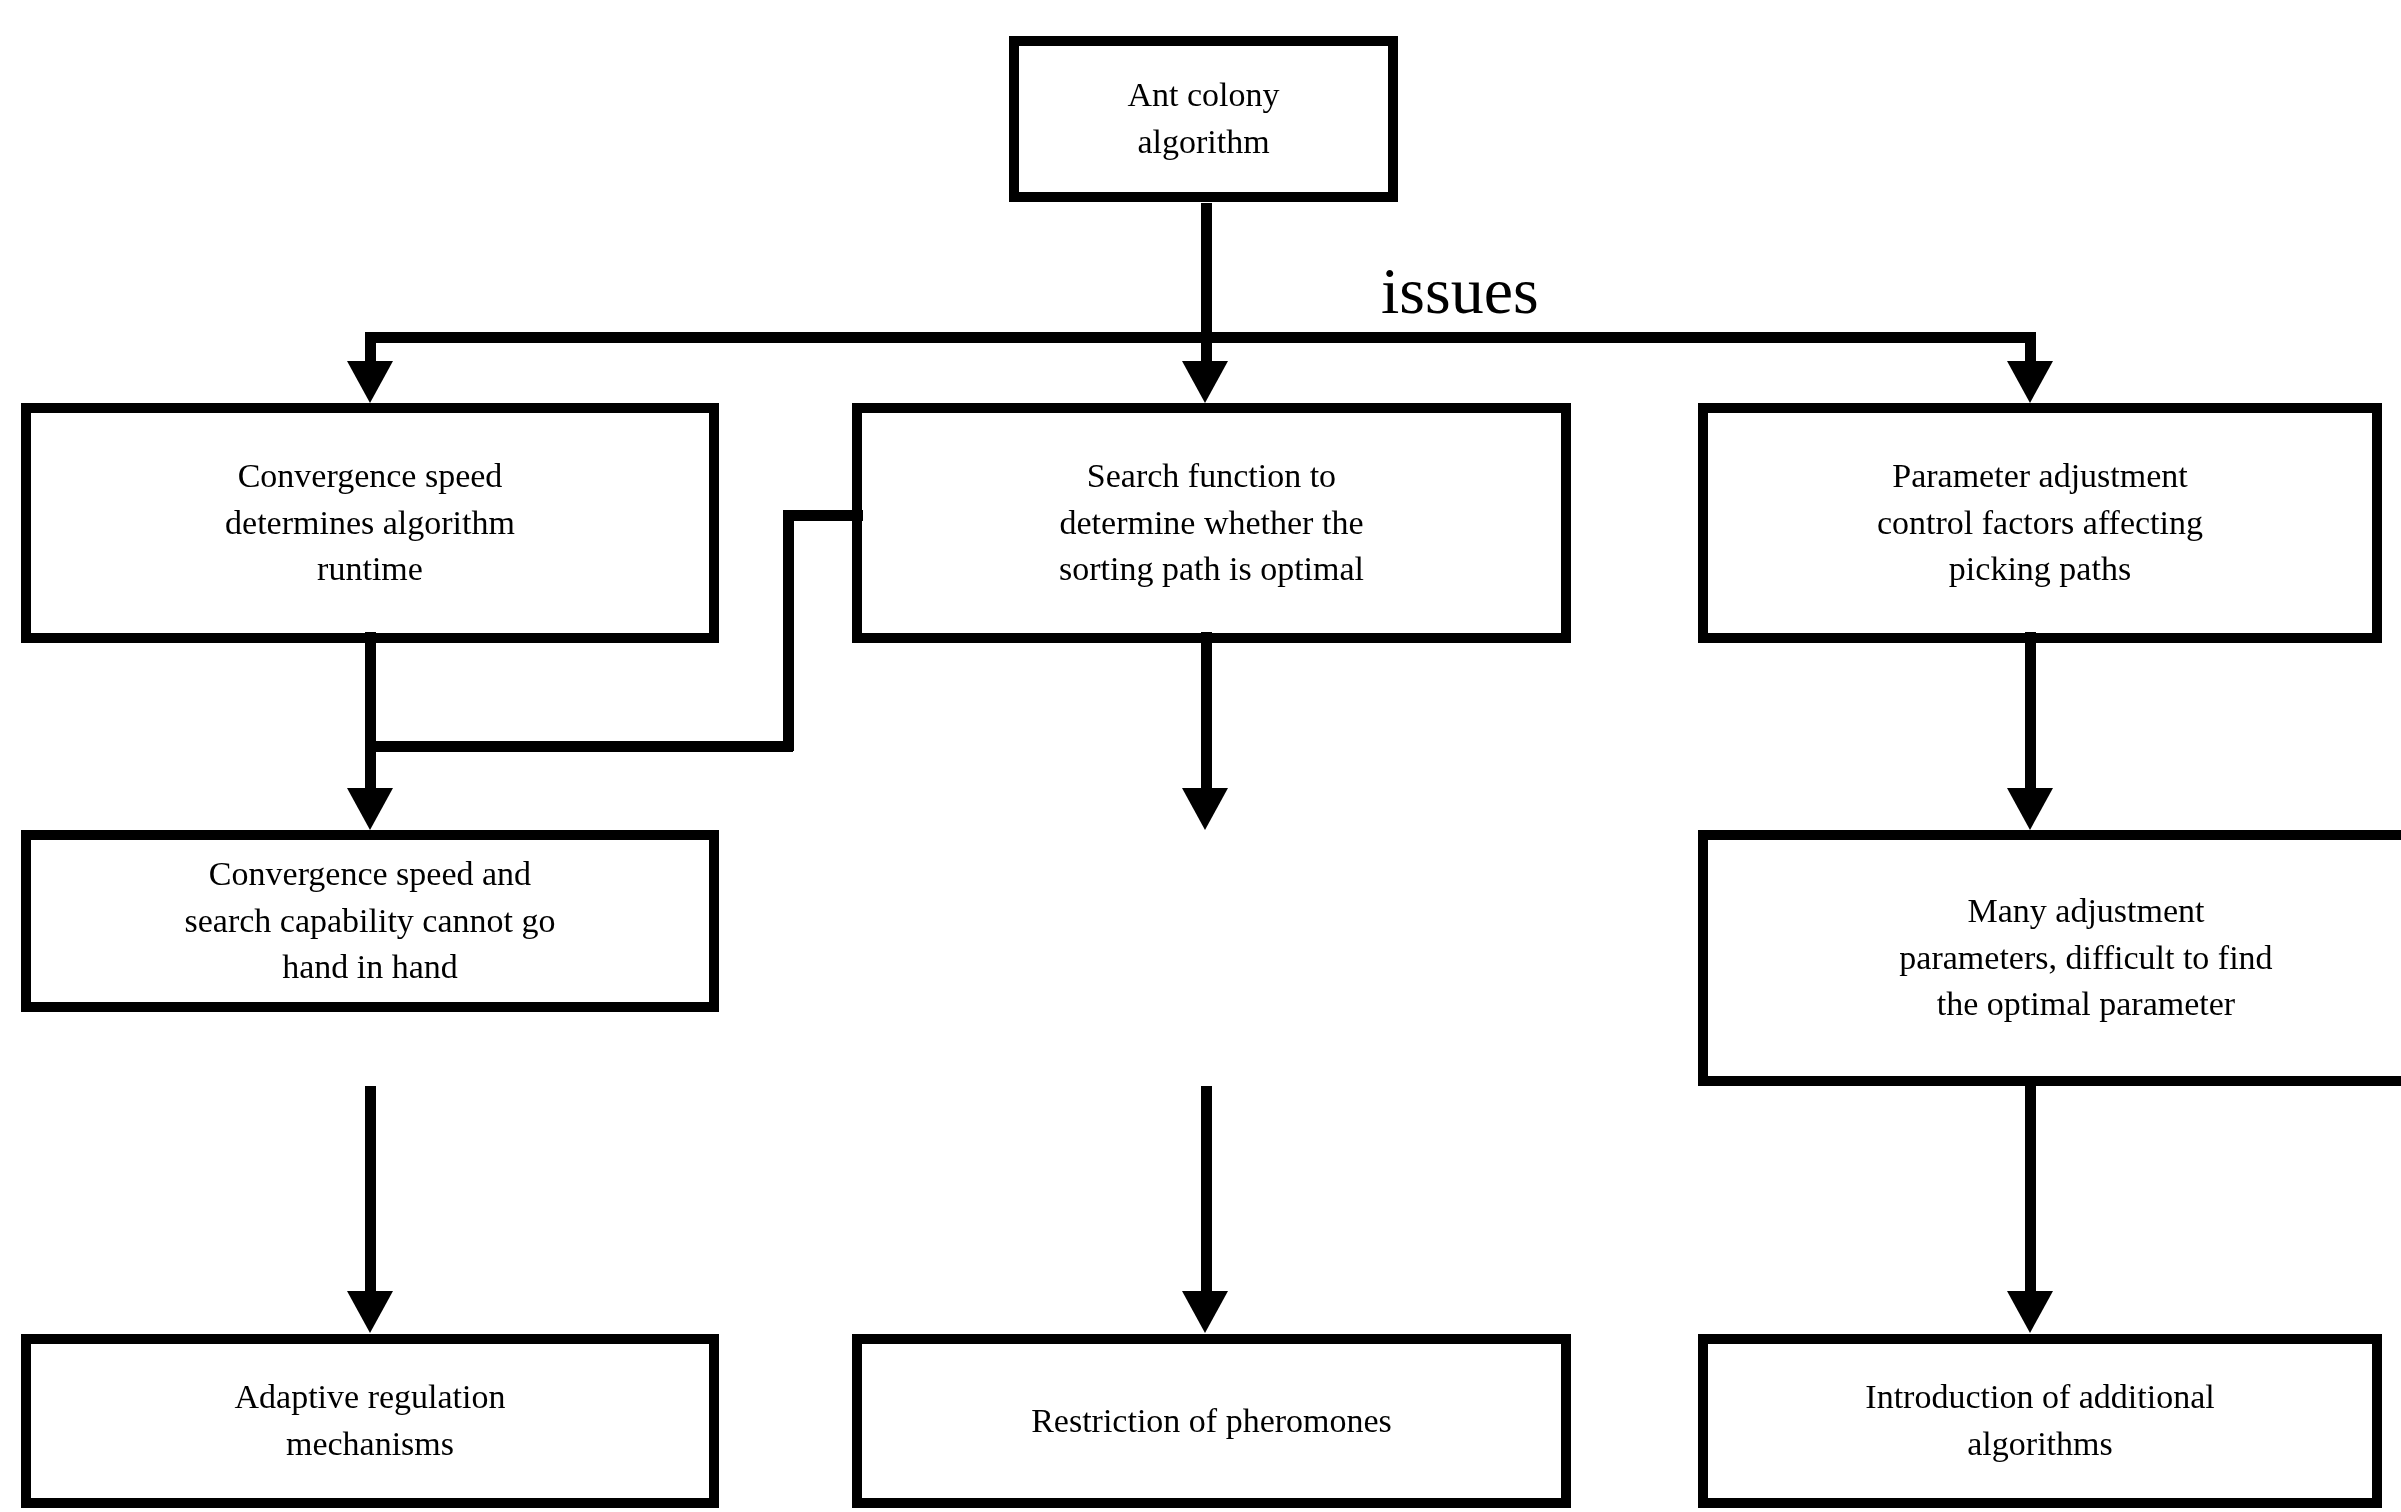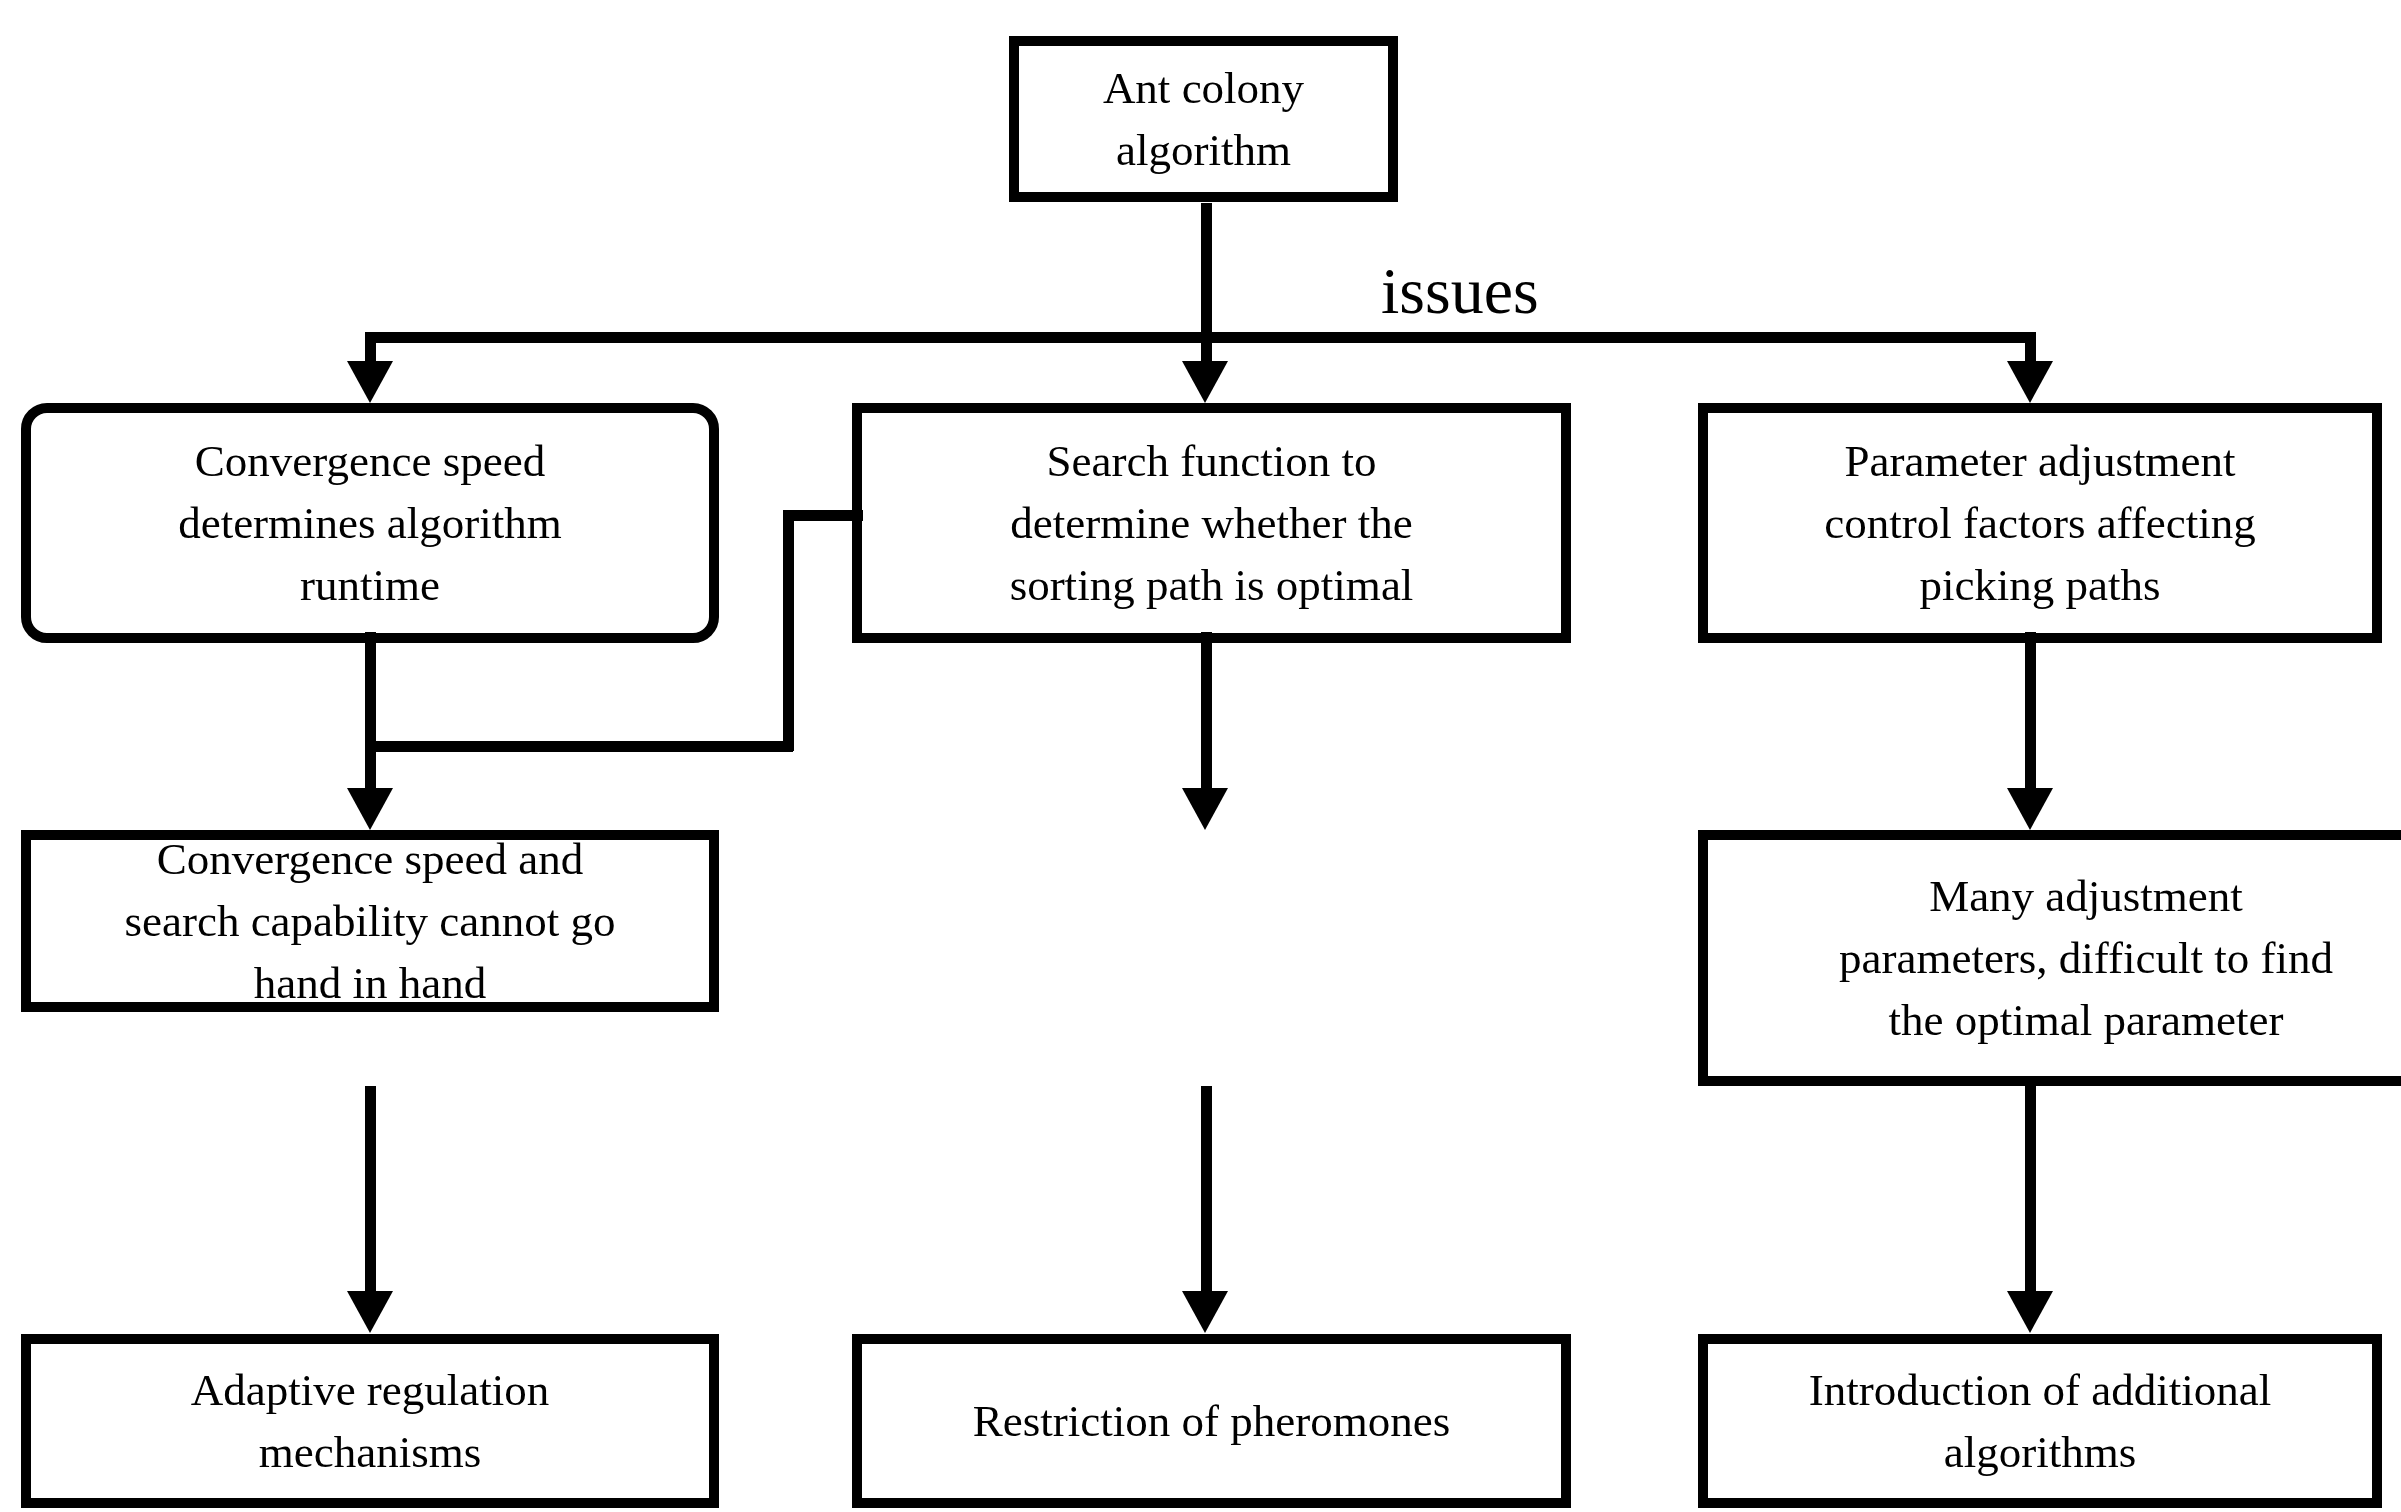--- a/index.html
+++ b/index.html
@@ -14,41 +14,41 @@
   .box {
     position: absolute;
     box-sizing: border-box;
     border: 10.5px solid #000000;
     background: #ffffff;
     display: flex;
     align-items: center;
     justify-content: center;
     text-align: center;
     white-space: pre-line;
-    font-size: 45px;
+    font-size: 34px;
     line-height: 1.38;
   }
   .hline, .vline { position: absolute; background: #000000; }
   .arrow-down {
     position: absolute;
     width: 0; height: 0;
     border-left: 23.5px solid transparent;
     border-right: 23.5px solid transparent;
     border-top: 42px solid #000000;
   }
   .edge-label {
     position: absolute;
     font-size: 66px;
     line-height: 1;
     white-space: nowrap;
   }
 
   
   #box-root   { left: 1009px; top: 36px;   width: 389px; height: 166px; }
-  #box-left1  { left: 21px;   top: 403px;  width: 698px; height: 240px; border-radius: 26px; }
+  #box-left1  { left: 21px;   top: 403px;  width: 698px; height: 240px; }
   #box-mid1   { left: 852px; top: 403px;  width: 719px; height: 240px; }
   #box-right1 { left: 1698px; top: 403px;  width: 684px; height: 240px; }
   #box-left2  { left: 21px;   top: 830px; width: 698px; height: 182px; }
   #box-mid2   { left: 852px; top: 830px; width: 719px; height: 256px; }
   #box-right2 { left: 1698px; top: 830px; width: 776px; height: 256px; }
   #box-left3  { left: 21px;   top: 1334px; width: 698px; height: 174px; }
   #box-mid3   { left: 852px; top: 1334px; width: 719px; height: 174px; }
   #box-right3 { left: 1698px; top: 1334px; width: 684px; height: 174px; }
 
   

